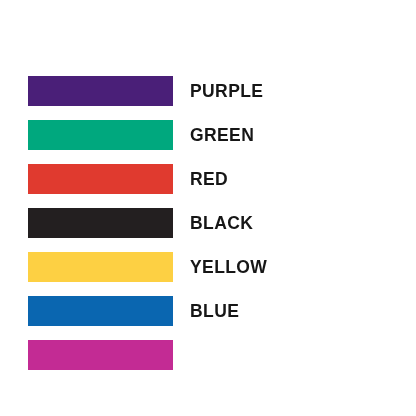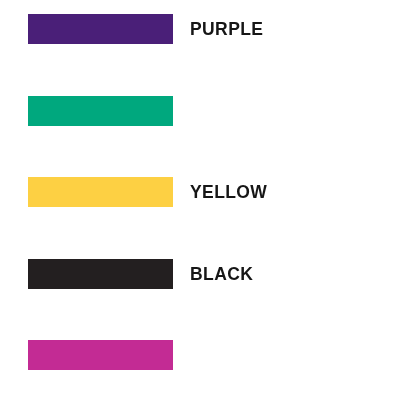--- a/index.html
+++ b/index.html
@@ -15,21 +15,21 @@
     overflow: hidden;
   }
 
   .legend {
     width: 416px;
     height: 384px;
     box-sizing: border-box;
     padding: 14px 11px 0 0;
     display: flex;
     flex-direction: column;
-    justify-content: space-between;
+    justify-content: flex-end;
   }
 
   .swatch-row {
     display: flex;
     flex-direction: row;
     align-items: center;
     height: 30px;
     margin-bottom: 14px;
   }
 
@@ -61,25 +61,34 @@
 <body>
 
 <div class="legend">
 
 <div class="swatch-row">
       <div class="swatch-chip" style="background-color: rgb(74, 31, 120);"></div>
       <div class="swatch-label">PURPLE</div>
     </div>
     <div class="swatch-row">
       <div class="swatch-chip" style="background-color: rgb(0, 168, 126);"></div>
+      <div class="swatch-label">GREEN</div>
+    </div>
+    <div class="swatch-row">
+      <div class="swatch-chip" style="background-color: rgb(224, 58, 47);"></div>
+      <div class="swatch-label">RED</div>
+    </div>
+    <div class="swatch-row">
+      <div class="swatch-chip" style="background-color: rgb(35, 31, 32);"></div>
+      <div class="swatch-label">BLACK</div>
     </div>
     <div class="swatch-row">
       <div class="swatch-chip" style="background-color: rgb(253, 208, 67);"></div>
       <div class="swatch-label">YELLOW</div>
     </div>
     <div class="swatch-row">
-      <div class="swatch-chip" style="background-color: rgb(35, 31, 32);"></div>
-      <div class="swatch-label">BLACK</div>
+      <div class="swatch-chip" style="background-color: rgb(10, 102, 176);"></div>
+      <div class="swatch-label">BLUE</div>
     </div>
     <div class="swatch-row">
       <div class="swatch-chip" style="background-color: rgb(195, 43, 148);"></div>
     </div>
   </div>
 
 </body></html>

